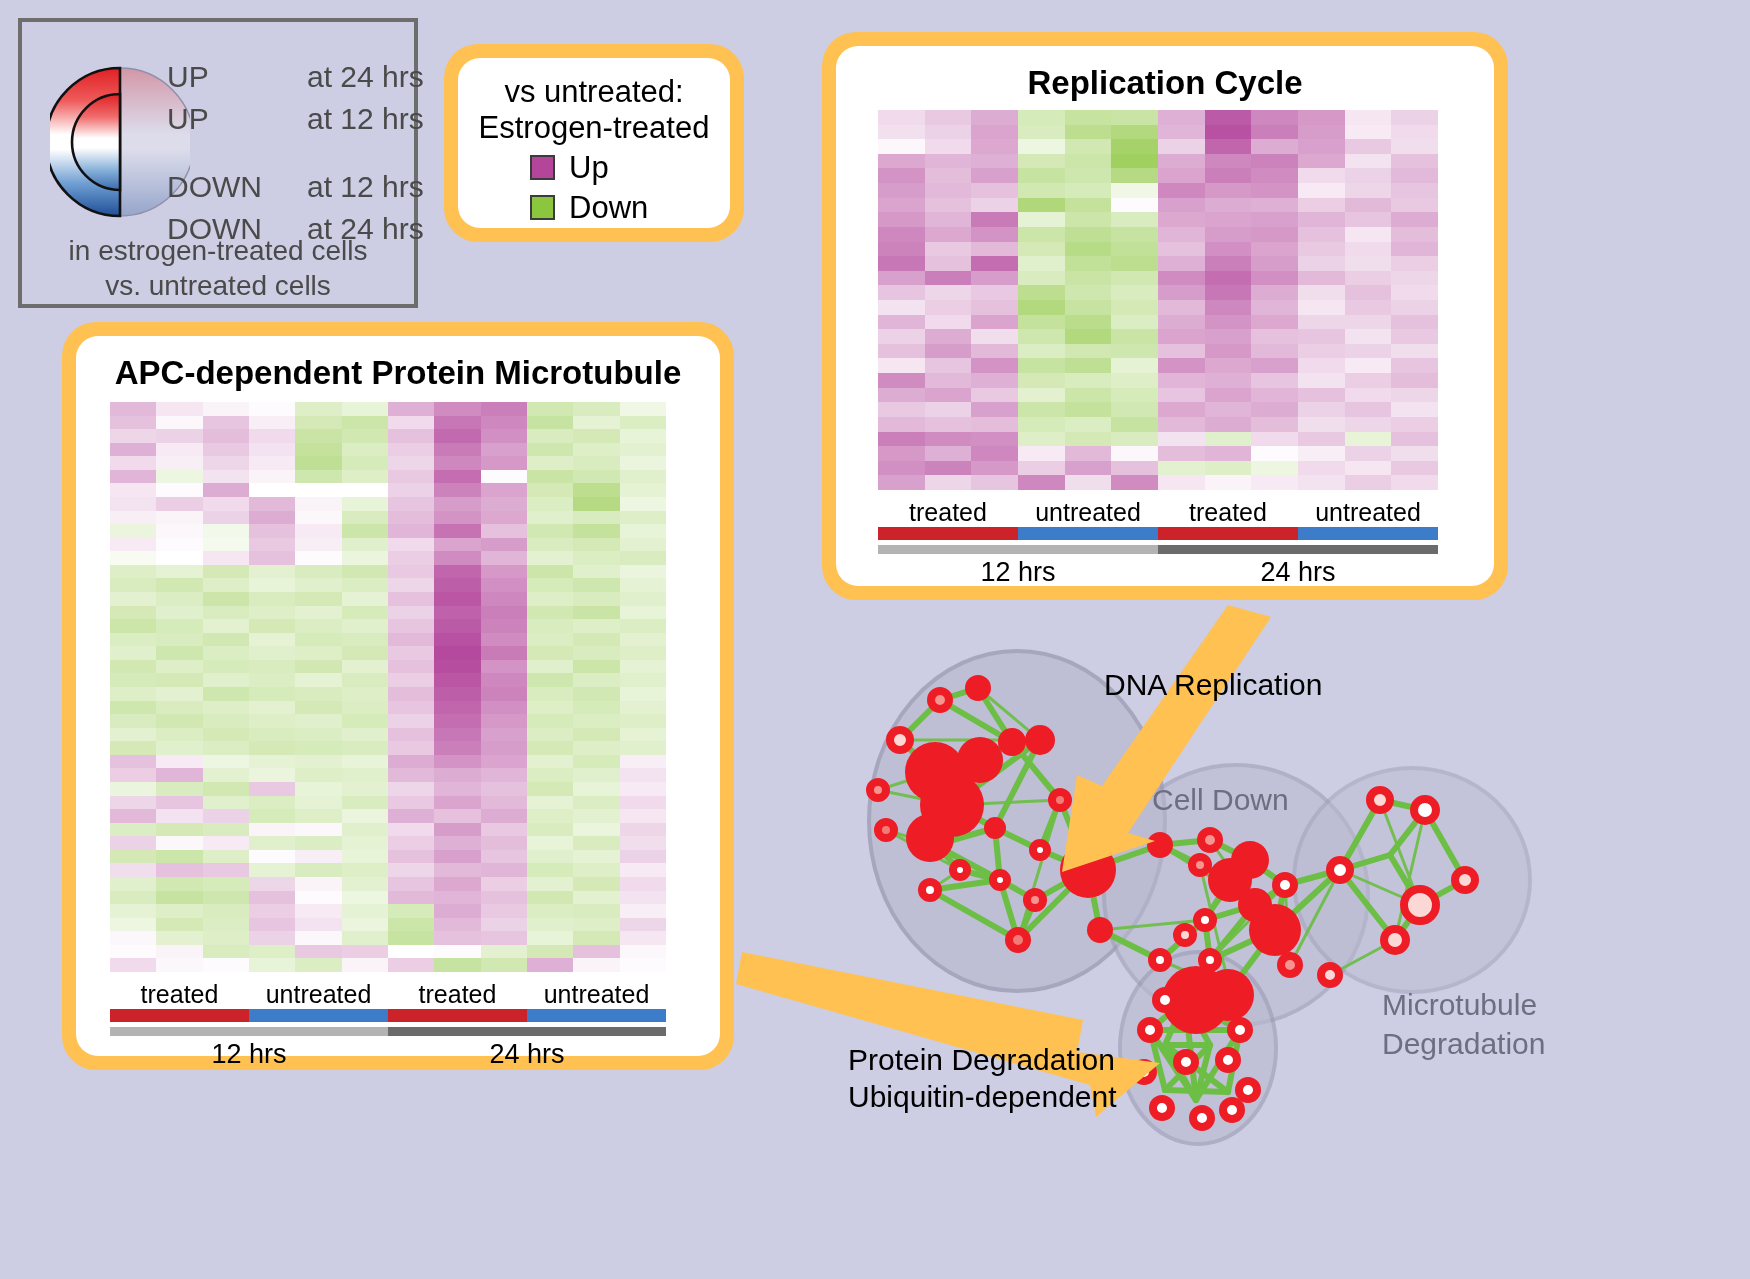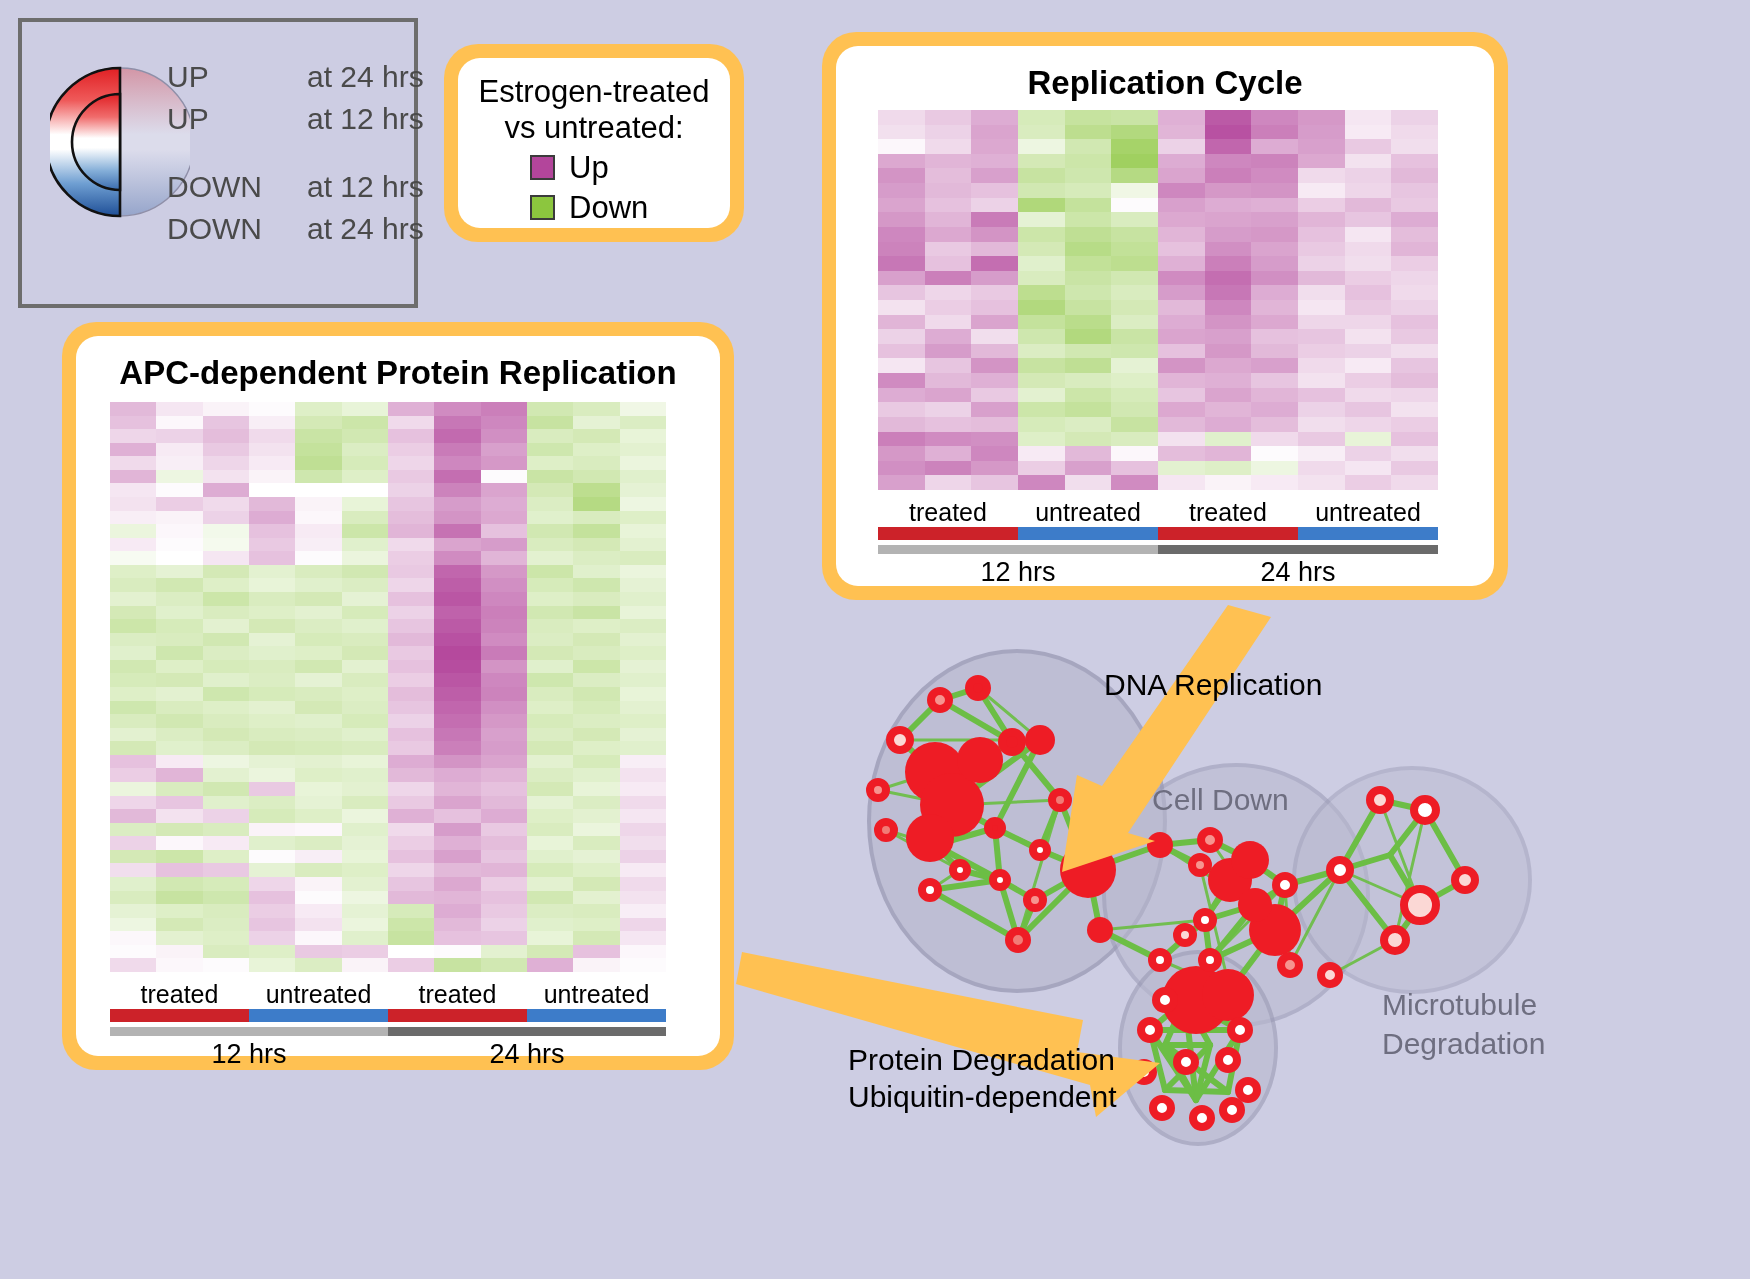--- a/index.html
+++ b/index.html
@@ -134,27 +134,31 @@
   </div>
   <div class="key-row" style="left:145px;top:148px;">
     <span class="key-label">DOWN</span>
     <span>at 12 hrs</span>
   </div>
   <div class="key-row" style="left:145px;top:190px;">
     <span class="key-label">DOWN</span>
     <span>at 24 hrs</span>
   </div>
 
+  <div id="colorkey-caption">
+    <div>in estrogen-treated cells</div>
+    <div>vs. untreated cells</div>
+  </div>
 </div>
 
 <div class="abs card" id="updown-card">
   <div class="card-inner">
     <div id="updown-title">
+      <div>vs untreated:</div>
       <div>Estrogen-treated</div>
-      <div>vs untreated:</div>
     </div>
     <div class="swatch-row">
       <span class="swatch" style="background:#b3459b;"></span>
       <span>Up</span>
     </div>
     <div class="swatch-row">
       <span class="swatch" style="background:#8cc63e;"></span>
       <span>Down</span>
     </div>
   </div>
@@ -501,21 +505,21 @@
       <div class="time-labels">
         <span>12 hrs</span>
         <span>24 hrs</span>
       </div>
     </div>
   </div>
 </div>
 
 <div class="abs card" id="apc-card">
   <div class="card-inner">
-    <div class="card-title" style="padding-top:18px;">APC-dependent Protein Replication</div>
+    <div class="card-title" style="padding-top:18px;">APC-dependent Protein Microtubule</div>
 
     <div class="heat-wrap" style="left:34px;top:66px;width:556px;height:570px;">
       <div class="heat" id="apc-heat" style="grid-template-columns: repeat(12, 1fr); grid-template-rows: repeat(42, 1fr);">
           <div style="background:rgb(226,185,217)"></div>
           <div style="background:rgb(245,230,242)"></div>
           <div style="background:rgb(250,243,248)"></div>
           <div style="background:rgb(253,251,253)"></div>
           <div style="background:rgb(222,239,199)"></div>
           <div style="background:rgb(232,244,216)"></div>
           <div style="background:rgb(223,176,213)"></div>

